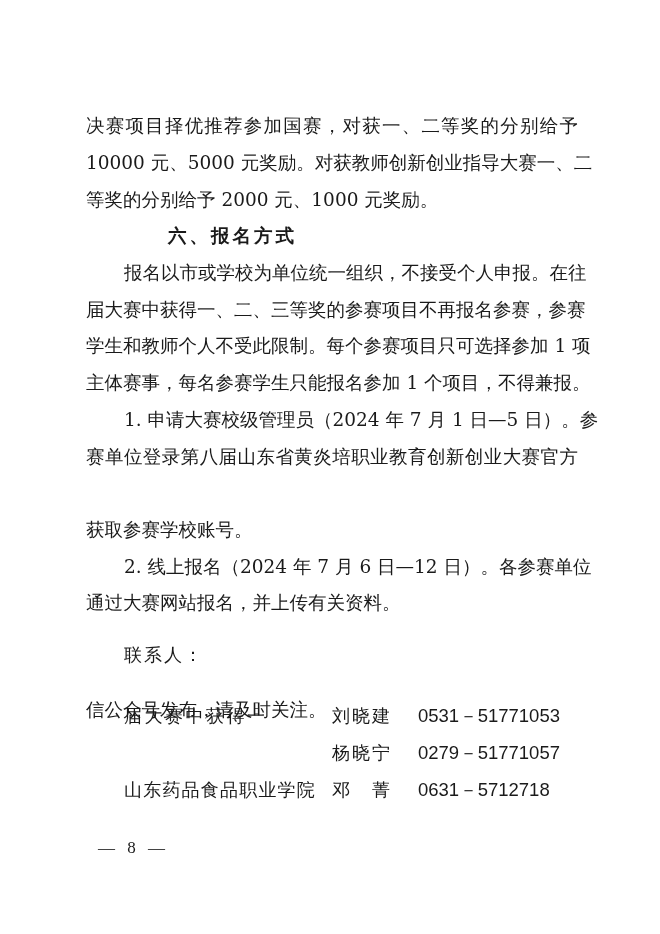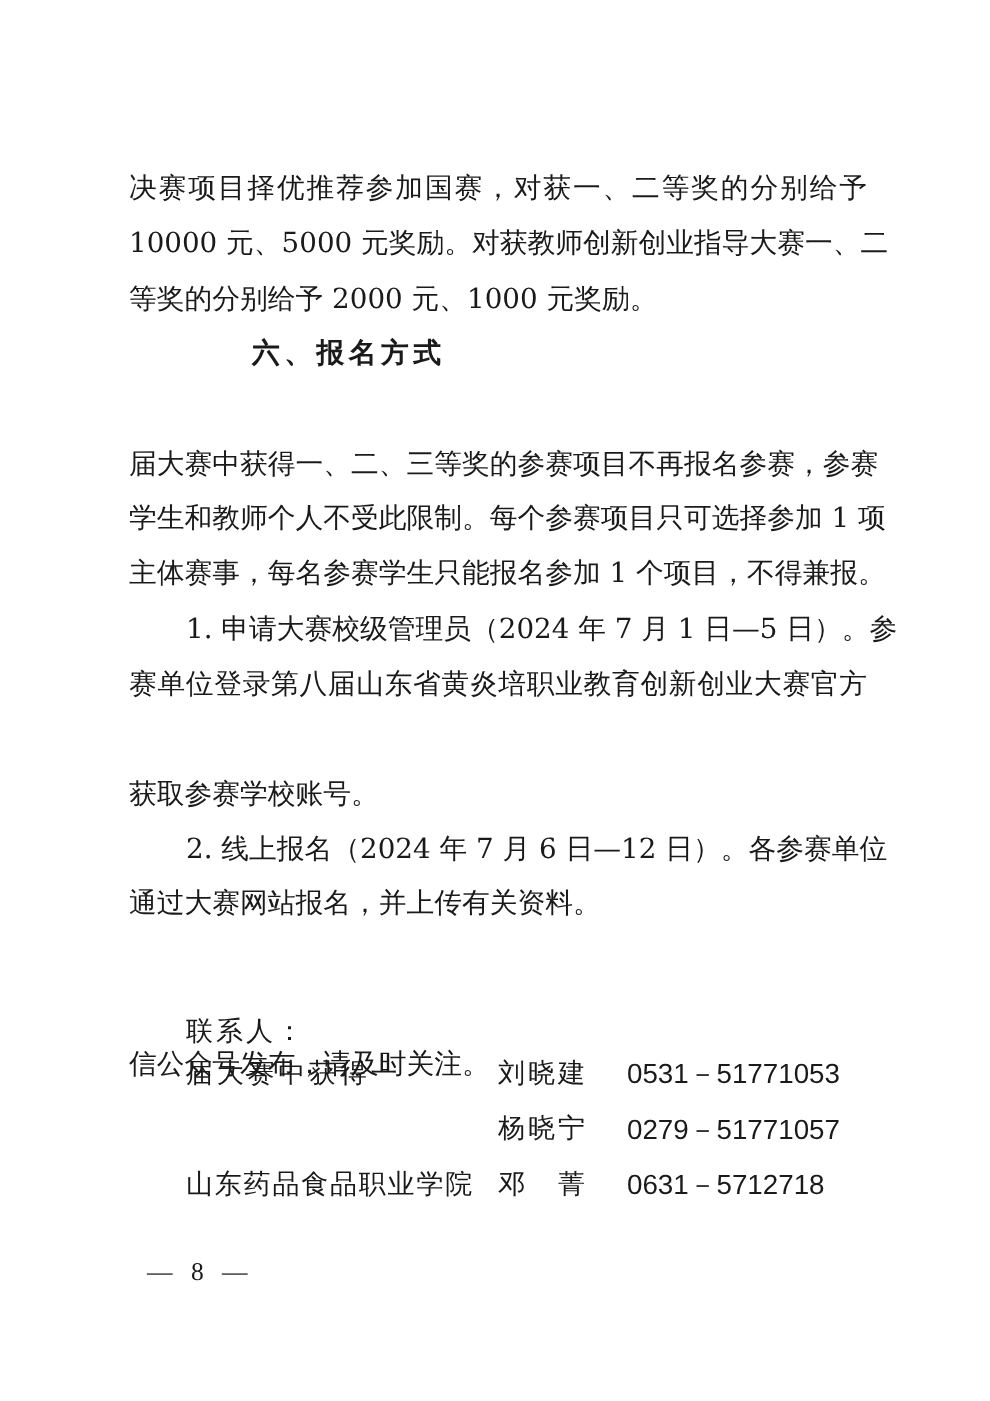--- a/index.html
+++ b/index.html
@@ -100,36 +100,37 @@
 <body>
 
 <div class="page">
 
   <div class="line" style="top:112px;">决赛项目择优推荐参加国赛，对获一、二等奖的分别给予</div>
   <div class="line" style="top:149px;">10000 元、5000 元奖励。对获教师创新创业指导大赛一、二</div>
   <div class="line last" style="top:186px;">等奖的分别给予 2000 元、1000 元奖励。</div>
 
   <div class="heading" style="top:222px;margin-left:44px;">六、报名方式</div>
 
+  <div class="line indent" style="top:259px;">报名以市或学校为单位统一组织，不接受个人申报。在往</div>
   <div class="line" style="top:296px;">届大赛中获得一、二、三等奖的参赛项目不再报名参赛，参赛</div>
   <div class="line" style="top:332px;">学生和教师个人不受此限制。每个参赛项目只可选择参加 1 项</div>
   <div class="line last" style="top:369px;">主体赛事，每名参赛学生只能报名参加 1 个项目，不得兼报。</div>
 
   <div class="line indent" style="top:406px;">1. 申请大赛校级管理员（2024 年 7 月 1 日—5 日）。参</div>
   <div class="line" style="top:443px;">赛单位登录第八届山东省黄炎培职业教育创新创业大赛官方</div>
   <div class="line last" style="top:516px;font-family:Liberation Serif, serif;">获取参赛学校账号。</div>
 
   <div class="line indent" style="top:553px;">2. 线上报名（2024 年 7 月 6 日—12 日）。各参赛单位</div>
   <div class="line last" style="top:589px;">通过大赛网站报名，并上传有关资料。</div>
 
   <div class="line last" style="top:680px;margin-top:16px;">信公众号发布，请及时关注。</div>
 </div>
 
 <div class="page" style="background:transparent;">
-  <div class="contact-label" style="top:674px;">联系人：</div>
+  <div class="contact-label" style="top:642px;font-family:Liberation Mono, monospace;">联系人：</div>
 
   <div class="contact-row" style="top:702px;">
     <span class="contact-org">届大赛中获得一</span>
     <span class="contact-name">刘晓建</span>
     <span class="contact-phone">0531－51771053</span>
   </div>
 
   <div class="contact-row" style="top:739px;">
     <span class="contact-org"></span>
     <span class="contact-name">杨晓宁</span>

